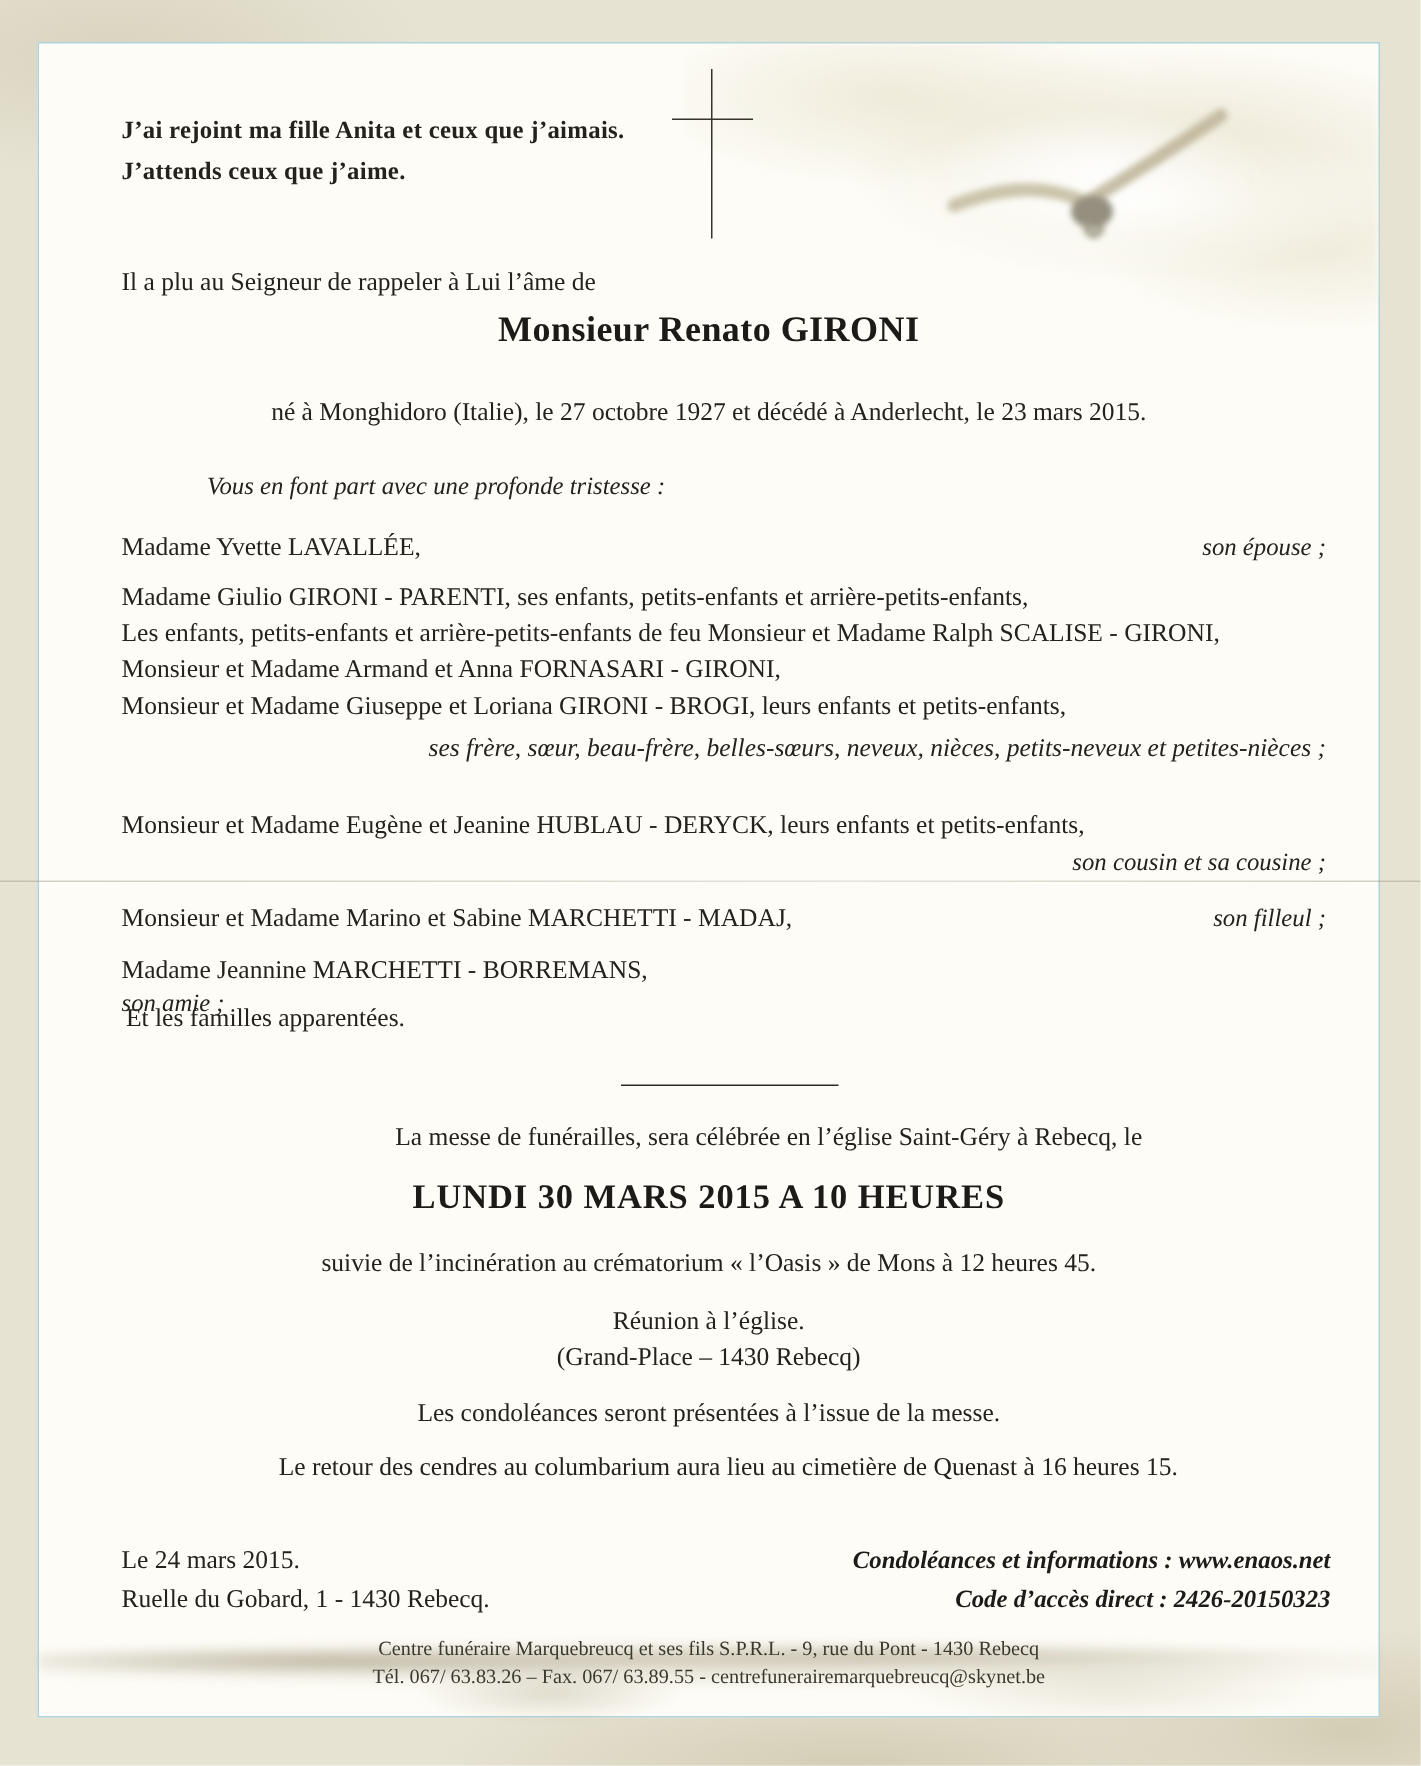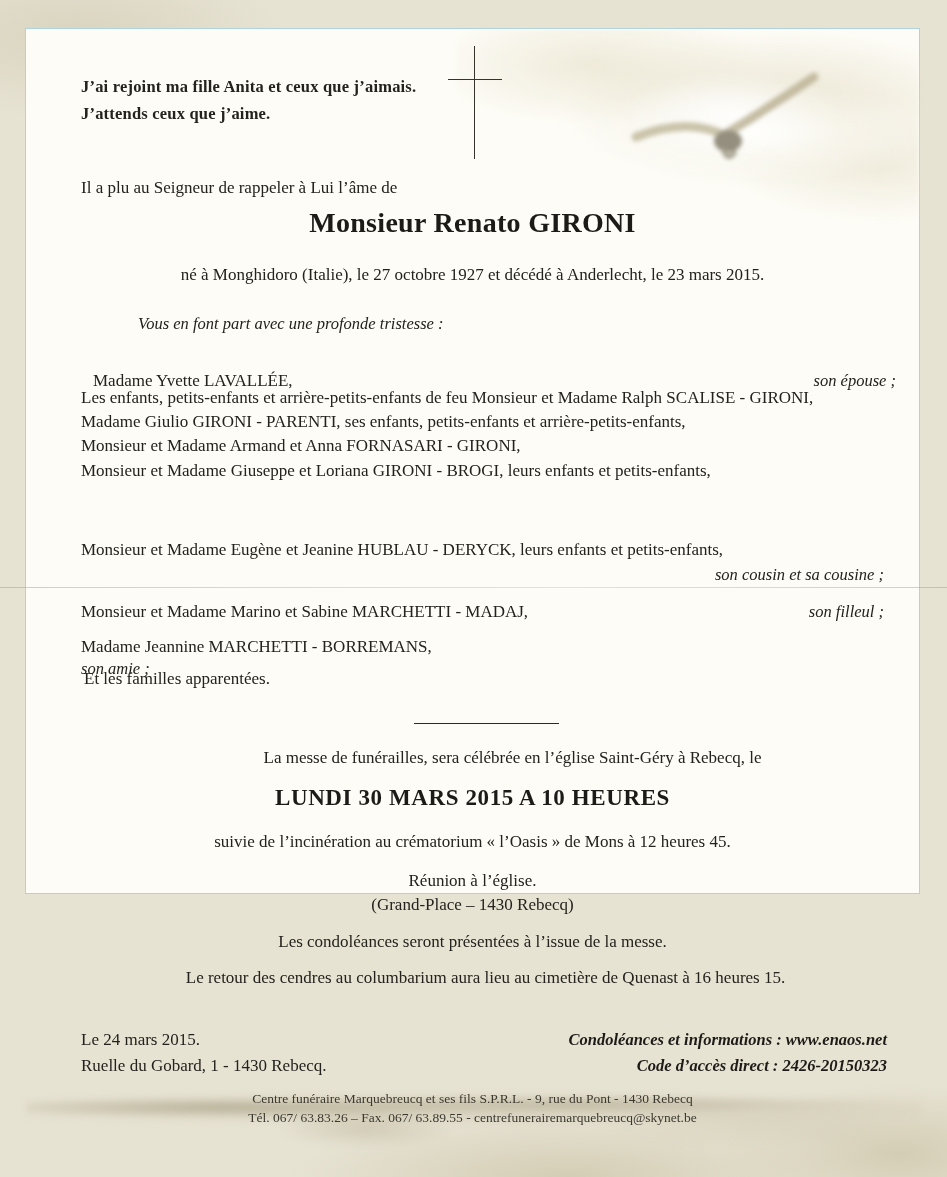--- a/index.html
+++ b/index.html
@@ -7,21 +7,21 @@
     width:947px;height:1177px;position:relative;overflow:hidden;
     font-family:"Liberation Serif", serif;
     background-color:#e7e3d3;
     background-image:
       radial-gradient(ellipse 300px 120px at 8% 3%, rgba(214,208,186,.8), rgba(214,208,186,0) 70%),
       radial-gradient(ellipse 400px 90px at 60% 100%, rgba(210,203,178,.9), rgba(210,203,178,0) 70%),
       radial-gradient(ellipse 260px 100px at 95% 98%, rgba(204,196,168,.7), rgba(204,196,168,0) 70%);
     color:#24221d;
   }
   .card{
-    position:absolute;left:25px;top:28px;width:895px;height:866px;
+    position:absolute;left:25px;top:28px;width:895px;height:1117px;
     background:#fdfcf6;
     border:1px solid #aed3de;
     box-sizing:border-box;
   }
   
   .cloud-top-right{
     position:absolute;left:430px;top:0;width:463px;height:200px;pointer-events:none;
     background:
       radial-gradient(ellipse 240px 70px at 64% 52%, rgba(255,255,252,.95), rgba(255,255,252,0) 75%),
       radial-gradient(ellipse 300px 110px at 70% 40%, rgba(229,222,199,.85), rgba(229,222,199,0) 72%),
@@ -47,26 +47,26 @@
   .cross{position:absolute;left:0;top:0;}
   .cross .v{position:absolute;left:448px;top:17px;width:1px;height:113px;background:#35332c;}
   .cross .h{position:absolute;left:422px;top:50px;width:54px;height:1px;background:#35332c;}
   
   .dove{position:absolute;left:592px;top:36px;width:240px;height:115px;opacity:.85;}
   
   .abs{position:absolute;box-sizing:border-box;}
   .txt{font-size:17px;line-height:24px;}
   .epitaph{left:55px;top:44px;font-weight:bold;font-size:16.5px;line-height:27px;letter-spacing:.2px;}
   .intro{left:55px;top:147px;}
-  .title{left:0;top:178px;width:100%;text-align:center;font-size:28px;font-weight:bold;letter-spacing:.3px;color:#1d1b17;}
+  .title{left:0;top:178px;width:100%;text-align:center;font-size:24px;font-weight:bold;letter-spacing:.3px;color:#1d1b17;}
   .dates{left:0;top:234px;width:100%;text-align:center;}
   .announce{left:112px;top:285px;font-style:italic;font-size:16.5px;}
   .row{left:55px;top:0;width:803px;display:flex;justify-content:space-between;align-items:baseline;}
   .rel{font-style:italic;font-size:16.5px;white-space:nowrap;}
-  .spouse-row{top:340px;margin-left:12px;}
+  .spouse-row{top:324px;}
   .family{left:55px;top:357px;width:803px;}
   .family div{font-size:17px;line-height:24.2px;}
   .family .rel-line{text-align:right;margin-top:3px;line-height:26px;}
   .cousins{left:55px;top:509px;width:803px;}
   .cousins .rel-line{text-align:right;margin-top:0;line-height:26px;}
   .godson-row{top:571px;}
   .friend-row{top:606px;flex-direction:column;}
   .families-line{left:58px;top:638px;}
   .divider{left:388px;top:694px;width:145px;height:1px;background:#2c2a24;}
   .center{left:0;width:100%;text-align:center;}
@@ -124,24 +124,25 @@
   <div class="abs txt dates">né à Monghidoro (Italie), le 27 octobre 1927 et décédé à Anderlecht, le 23 mars 2015.</div>
 
   <div class="abs announce">Vous en font part avec une profonde tristesse :</div>
 
   <div class="abs row spouse-row">
     <span class="txt">Madame Yvette LAVALLÉE,</span>
     <span class="rel">son épouse ;</span>
   </div>
 
   <div class="abs family">
+    <div>Madame Giulio GIRONI - PARENTI, ses enfants, petits-enfants et arrière-petits-enfants,</div>
     <div>Les enfants, petits-enfants et arrière-petits-enfants de feu Monsieur et Madame Ralph SCALISE - GIRONI,</div>
-    <div>Madame Giulio GIRONI - PARENTI, ses enfants, petits-enfants et arrière-petits-enfants,</div>
     <div>Monsieur et Madame Armand et Anna FORNASARI - GIRONI,</div>
     <div>Monsieur et Madame Giuseppe et Loriana GIRONI - BROGI, leurs enfants et petits-enfants,</div>
+    <div class="rel rel-line">ses frère, sœur, beau-frère, belles-sœurs, neveux, nièces, petits-neveux et petites-nièces ;</div>
   </div>
 
   <div class="abs cousins">
     <div class="txt">Monsieur et Madame Eugène et Jeanine HUBLAU - DERYCK, leurs enfants et petits-enfants,</div>
     <div class="rel rel-line">son cousin et sa cousine ;</div>
   </div>
 
   <div class="abs row godson-row">
     <span class="txt">Monsieur et Madame Marino et Sabine MARCHETTI - MADAJ,</span>
     <span class="rel">son filleul ;</span>

